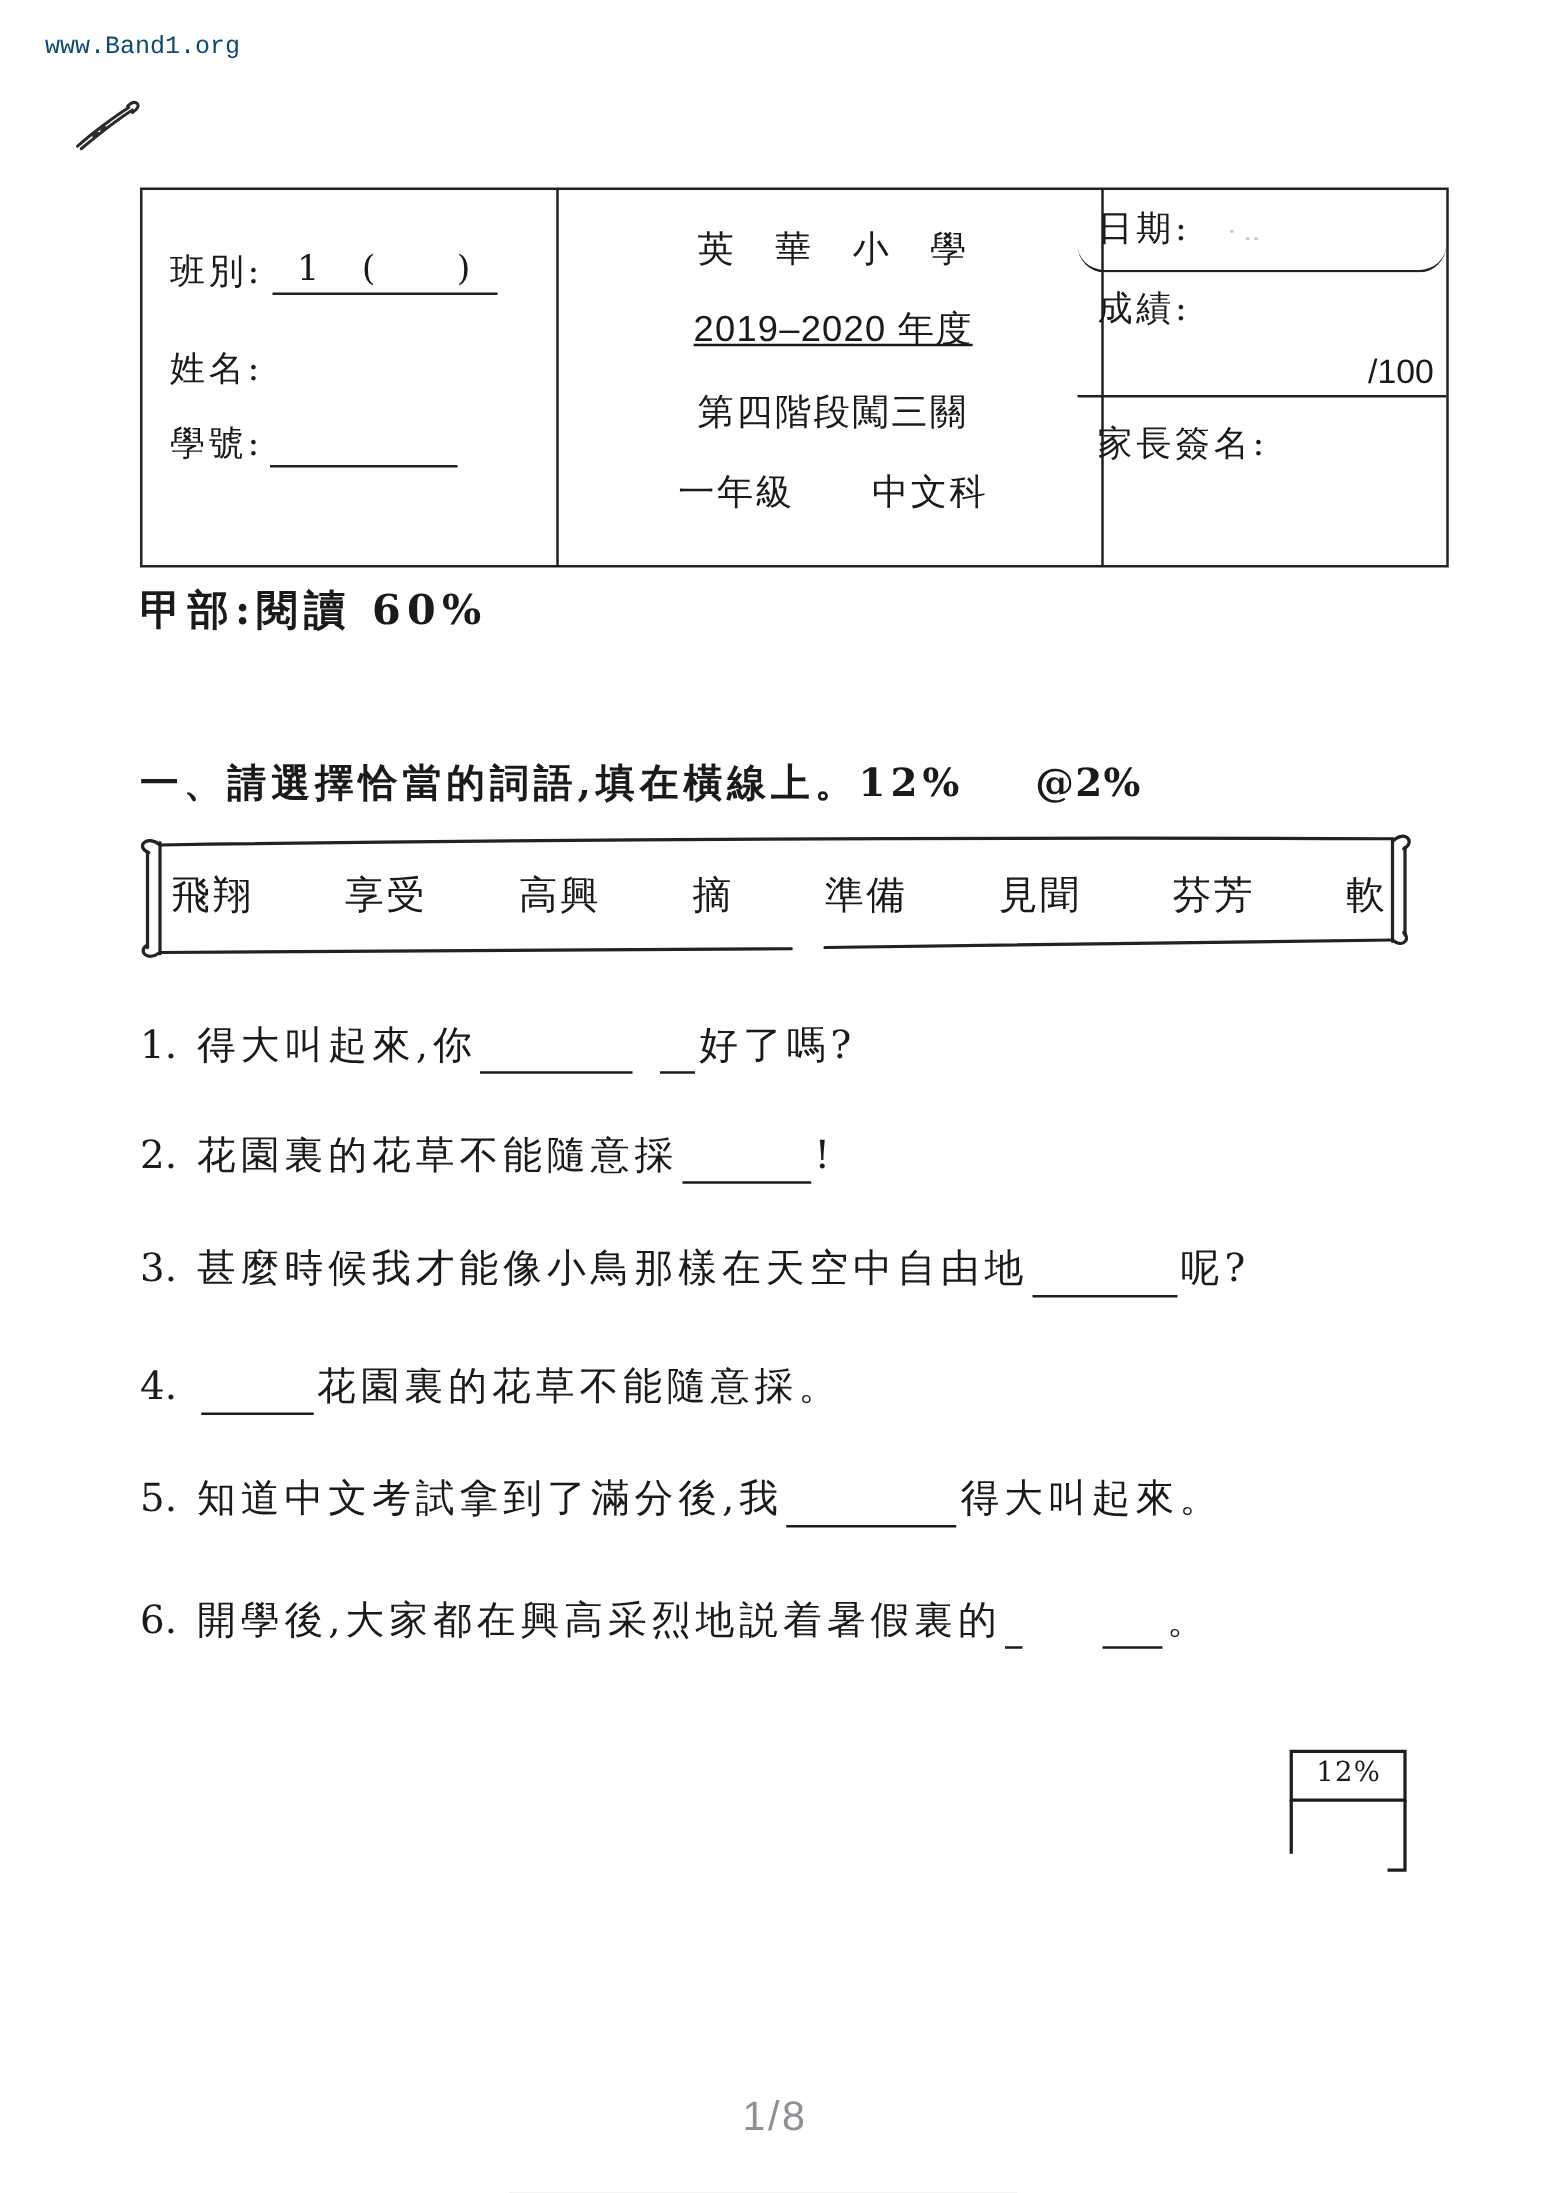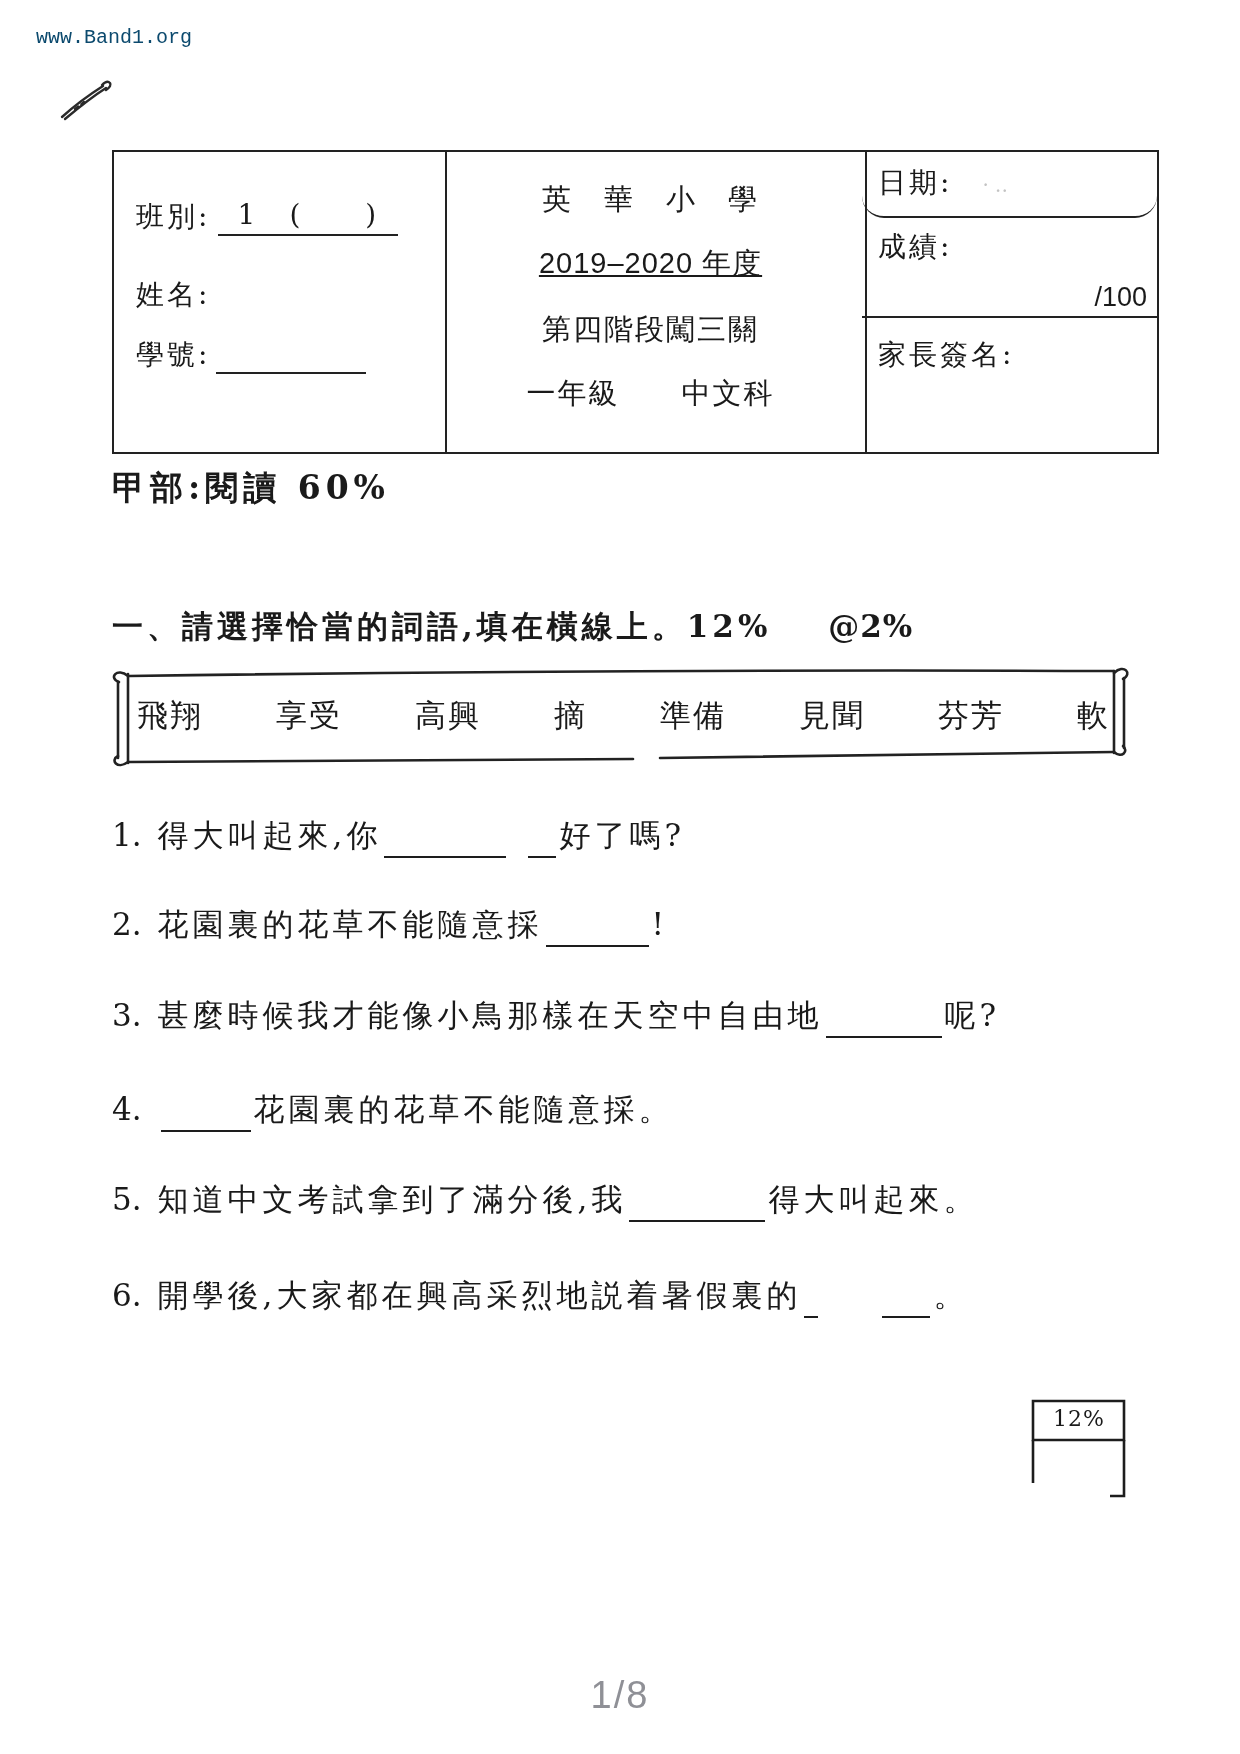--- a/index.html
+++ b/index.html
@@ -12,21 +12,21 @@
   .watermark{
     position:absolute;left:36px;top:26px;font-size:20px;color:#0c4a6e;
     font-family:Liberation Mono, monospace;
   }
   .pen-doodle{position:absolute;left:58px;top:76px;}
 
   
   .header-table{position:absolute;left:112px;top:150px;width:1043px;height:300px;border:2.5px solid #222;}
   .ht-col{position:absolute;top:0;height:100%;box-sizing:border-box;}
   .ht-col1{left:0;width:333px;border-right:2.5px solid #222;}
-  .ht-col2{left:322px;width:431px;border-right:2.5px solid #222;text-align:center;}
+  .ht-col2{left:338px;width:431px;border-right:2.5px solid #222;text-align:center;}
   .ht-col3{left:748px;width:295px;}
   .ht-line{position:absolute;left:22px;font-size:28px;letter-spacing:3px;white-space:nowrap;}
   .ht-line.l1{top:44px;} .ht-line.l2{top:124px;} .ht-line.l3{top:184px;}
   .uline{display:inline-block;border-bottom:2.5px solid #222;vertical-align:bottom;}
   .class-val{min-width:180px;margin-left:8px;white-space:pre;text-align:center;font-size:28px;}
   .idline{width:150px;height:30px;margin-left:6px;}
   .ht-c2row{position:absolute;left:0;width:100%;font-size:29px;letter-spacing:2px;}
   .c2r1{top:28px;} .c2r2{top:92px;font-family:"Liberation Sans","DejaVu Sans",sans-serif;letter-spacing:1px;text-decoration:underline;}
   .c2r3{top:158px;} .c2r4{top:222px;}
   .g-row{position:relative;box-sizing:border-box;font-size:28px;letter-spacing:3px;}
@@ -67,21 +67,21 @@
   .score-box{position:absolute;left:1031px;top:1399px;width:96px;height:102px;}
   .score-box svg{position:absolute;left:0;top:0;}
   .score-box-label{
     position:absolute;left:0;top:7px;width:96px;text-align:center;
     font-size:22px;letter-spacing:1px;
   }
 
   
   .page-number{
     position:absolute;left:0;right:0;top:1674px;text-align:center;
-    font-size:38px;color:#8f9096;letter-spacing:2px;
+    font-size:33px;color:#8f9096;letter-spacing:2px;
     font-family:"Liberation Sans","DejaVu Sans",sans-serif;
   }
 </style>
 </head>
 <body>
 
 <div class="page">
 
   <div class="watermark">www.Band1.org</div>
 

